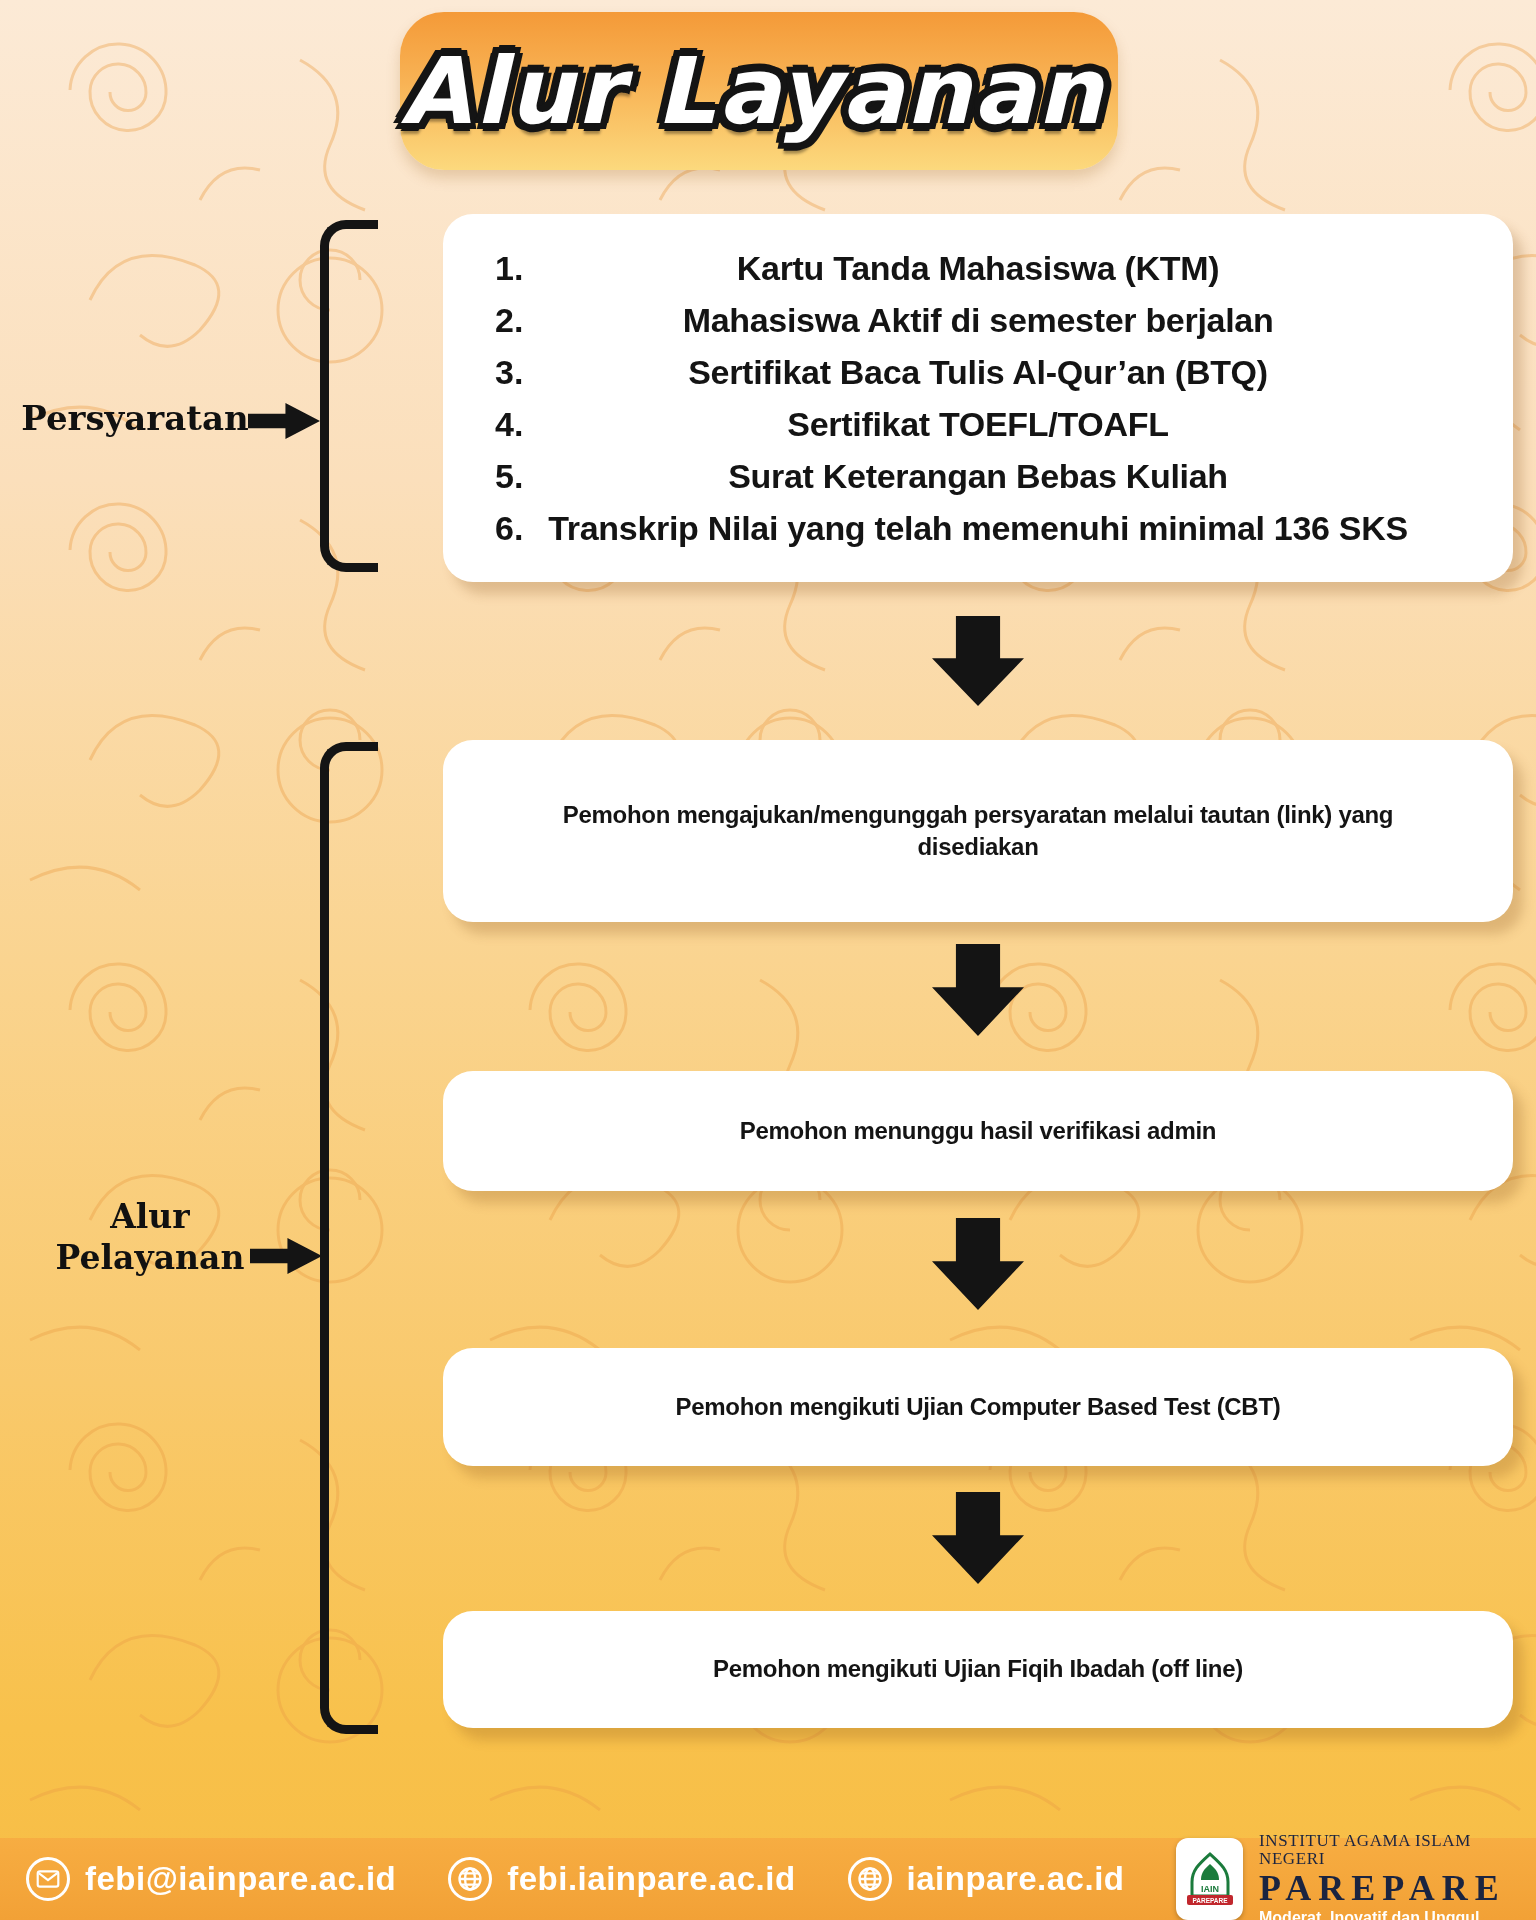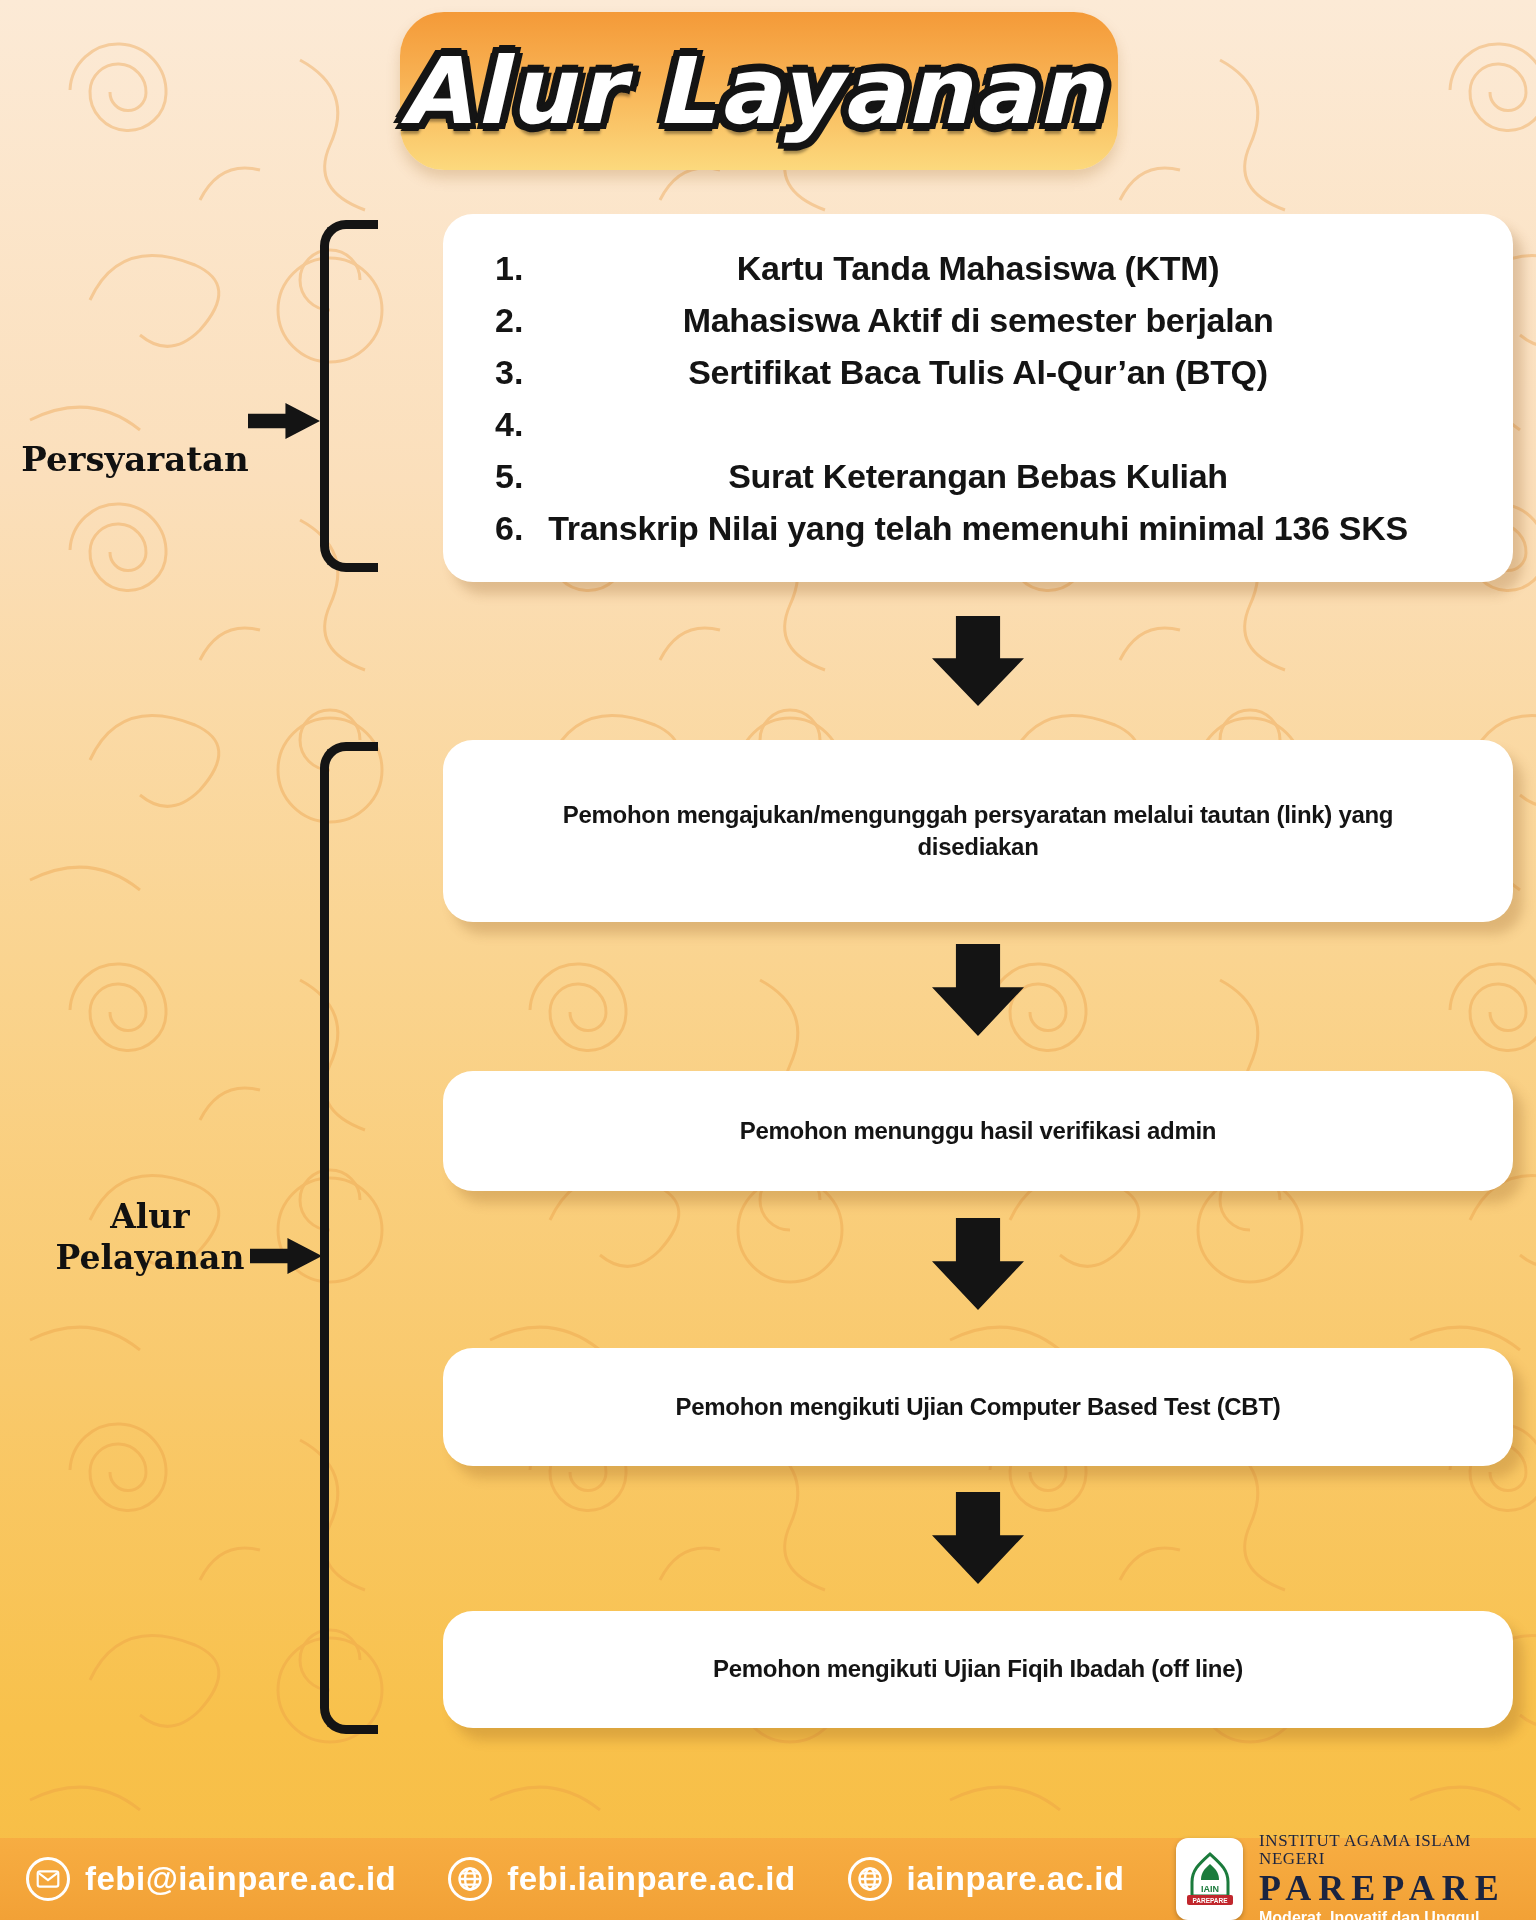--- a/index.html
+++ b/index.html
@@ -67,21 +67,21 @@
     border-radius:26px 0 0 26px;
   }
   .bracket-1 { top:220px; height:352px; }
   .bracket-2 { top:742px; height:992px; }
 
   
   .side-label {
     position:absolute; text-align:center; color:#111;
     font-family:"DejaVu Serif", serif; font-weight:bold;
   }
-  .label-persyaratan { left:10px; top:398px; width:250px; font-size:34px;margin-top:41px; }
+  .label-persyaratan { left:10px; top:398px; width:250px; font-size:34px; }
   .label-alur { left:25px; top:1196px; width:250px; font-size:33px; line-height:1.25; }
 
   
   .h-arrow {
     position:absolute; width:72px; height:40px; background:#141414;
     clip-path: polygon(0 32%, 52% 32%, 52% 5%, 100% 50%, 52% 95%, 52% 68%, 0 68%);
   }
   .h-arrow-1 { left:248px; top:401px; }
   .h-arrow-2 { left:250px; top:1236px; }
 
@@ -159,20 +159,21 @@
       <div class="req-row">
         <span class="req-num">2.</span>
         <span class="req-text">Mahasiswa Aktif di semester berjalan</span>
       </div>
       <div class="req-row">
         <span class="req-num">3.</span>
         <span class="req-text">Sertifikat Baca Tulis Al-Qur’an (BTQ)</span>
       </div>
       <div class="req-row">
         <span class="req-num">4.</span>
+        <span class="req-text">Sertifikat TOEFL/TOAFL</span>
       </div>
       <div class="req-row">
         <span class="req-num">5.</span>
         <span class="req-text">Surat Keterangan Bebas Kuliah</span>
       </div>
       <div class="req-row">
         <span class="req-num">6.</span>
         <span class="req-text">Transkrip Nilai yang telah memenuhi minimal 136 SKS</span>
       </div>
     </div>

